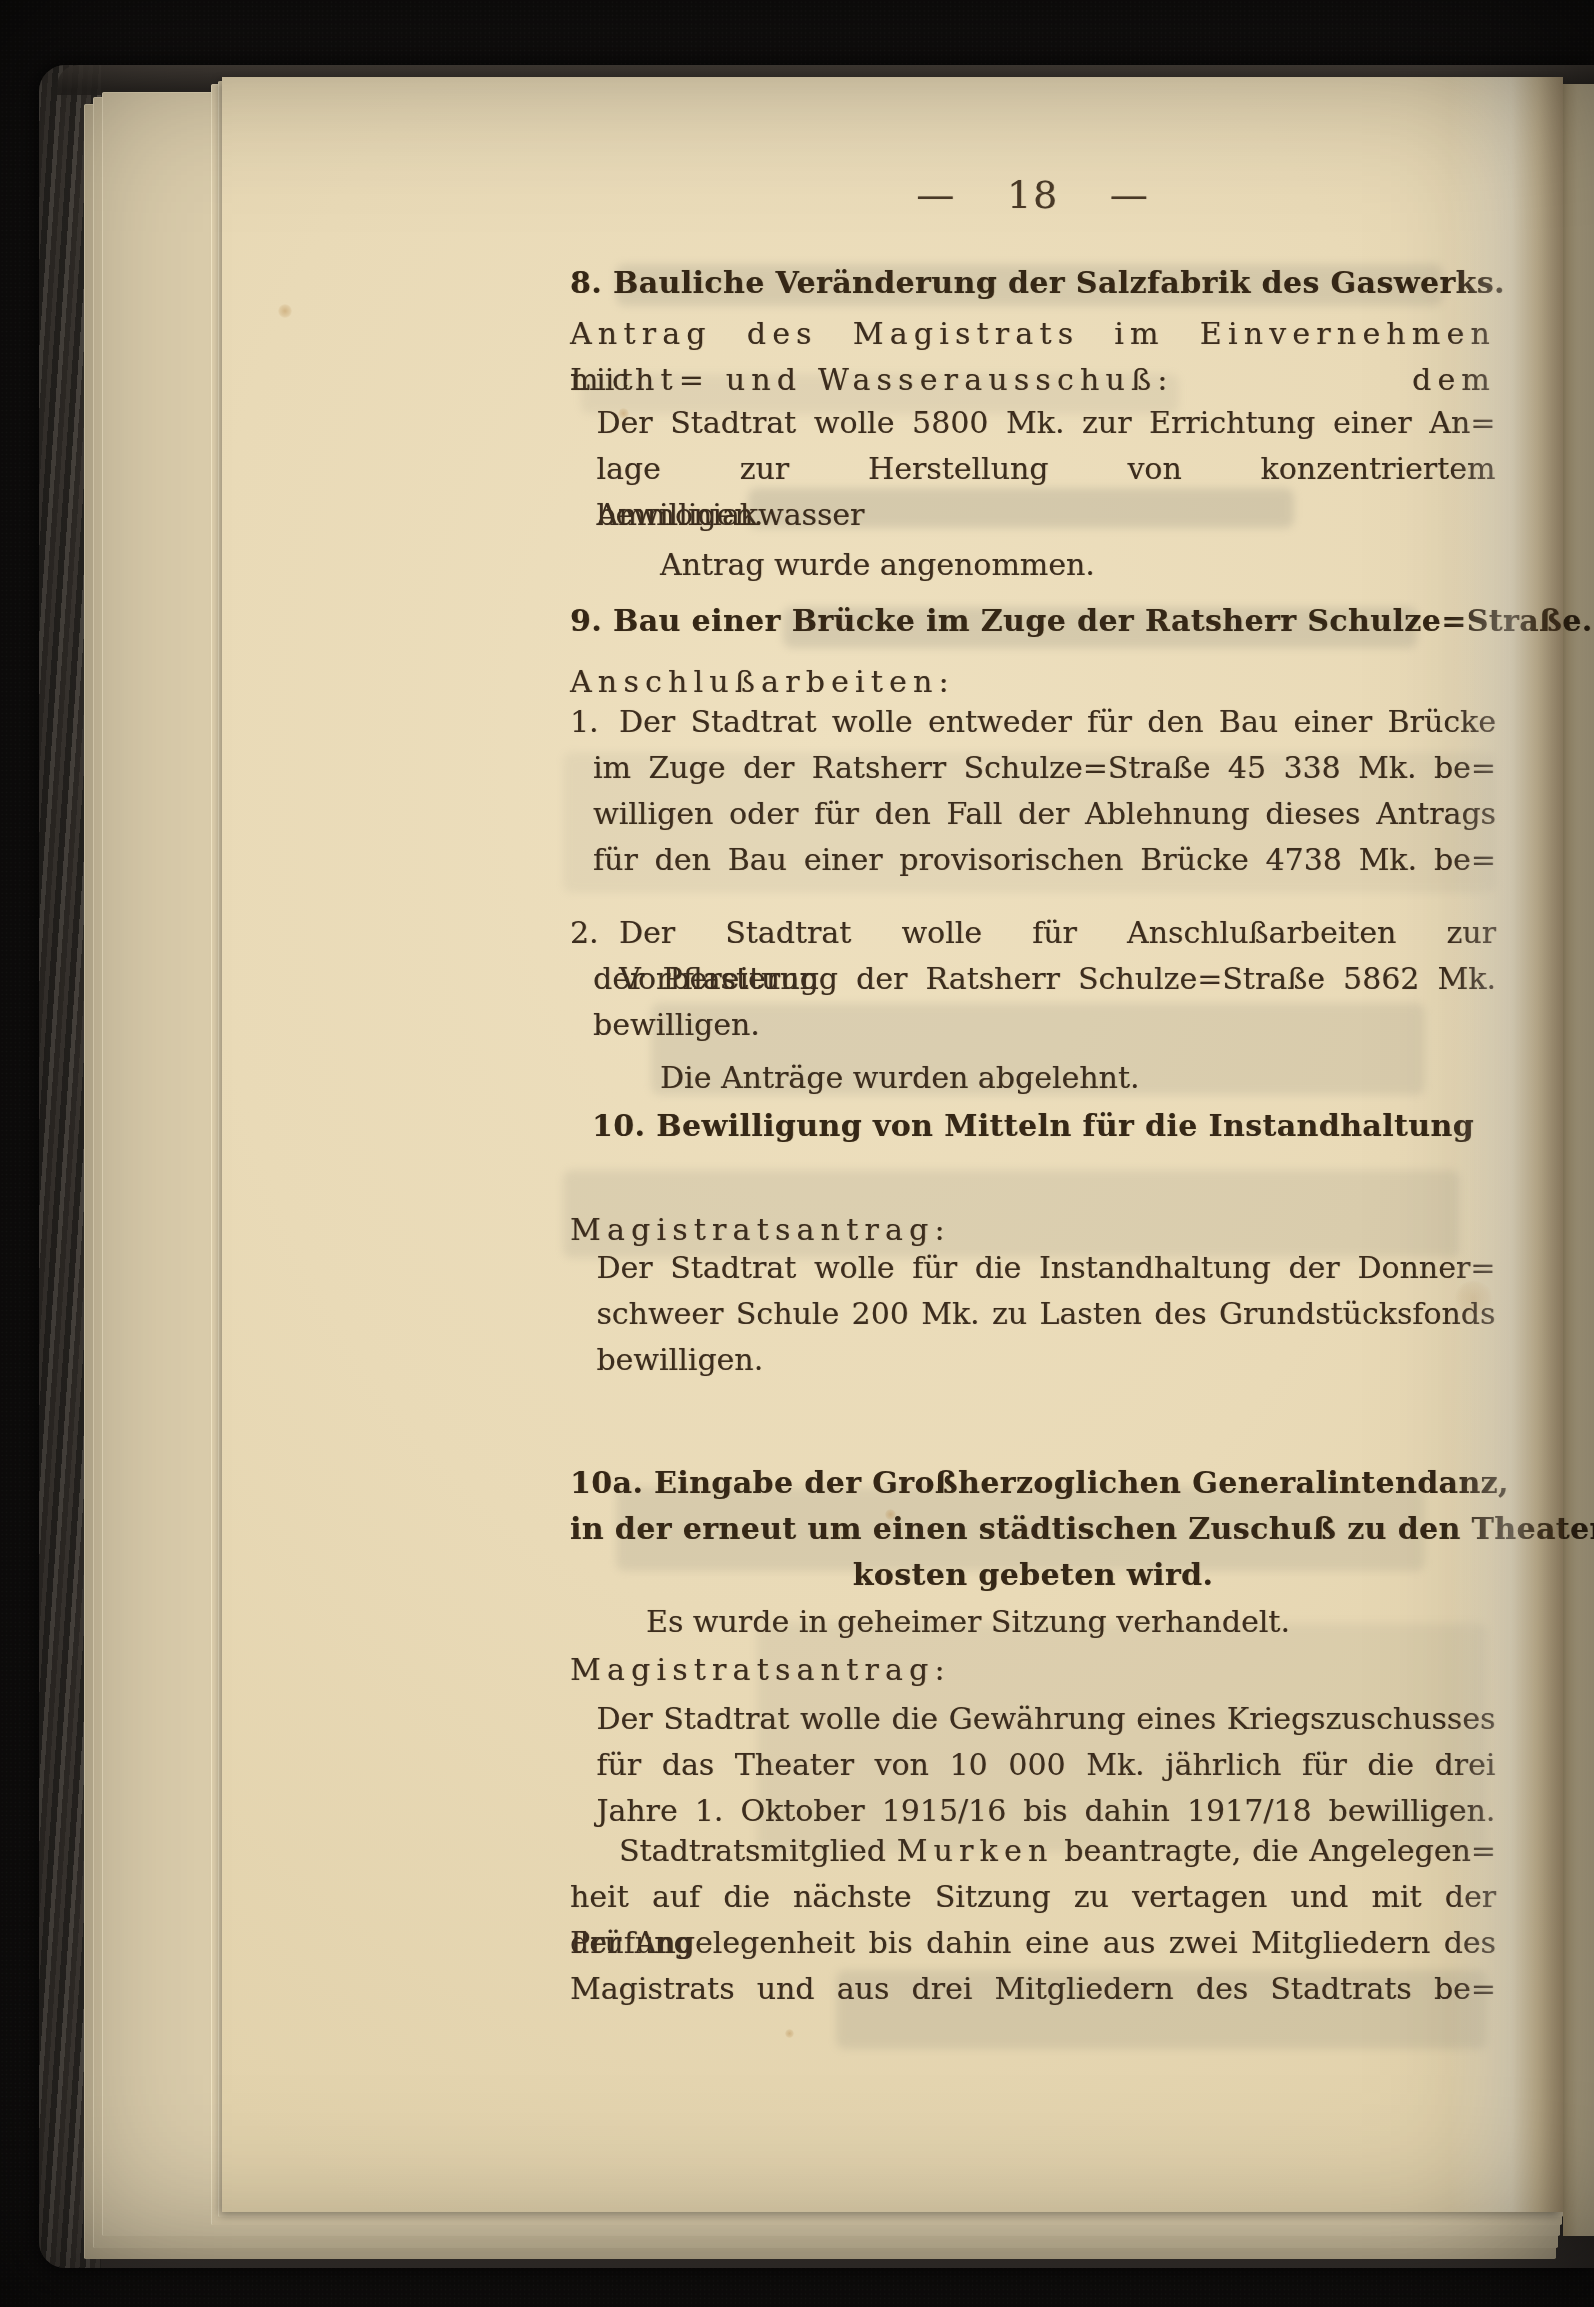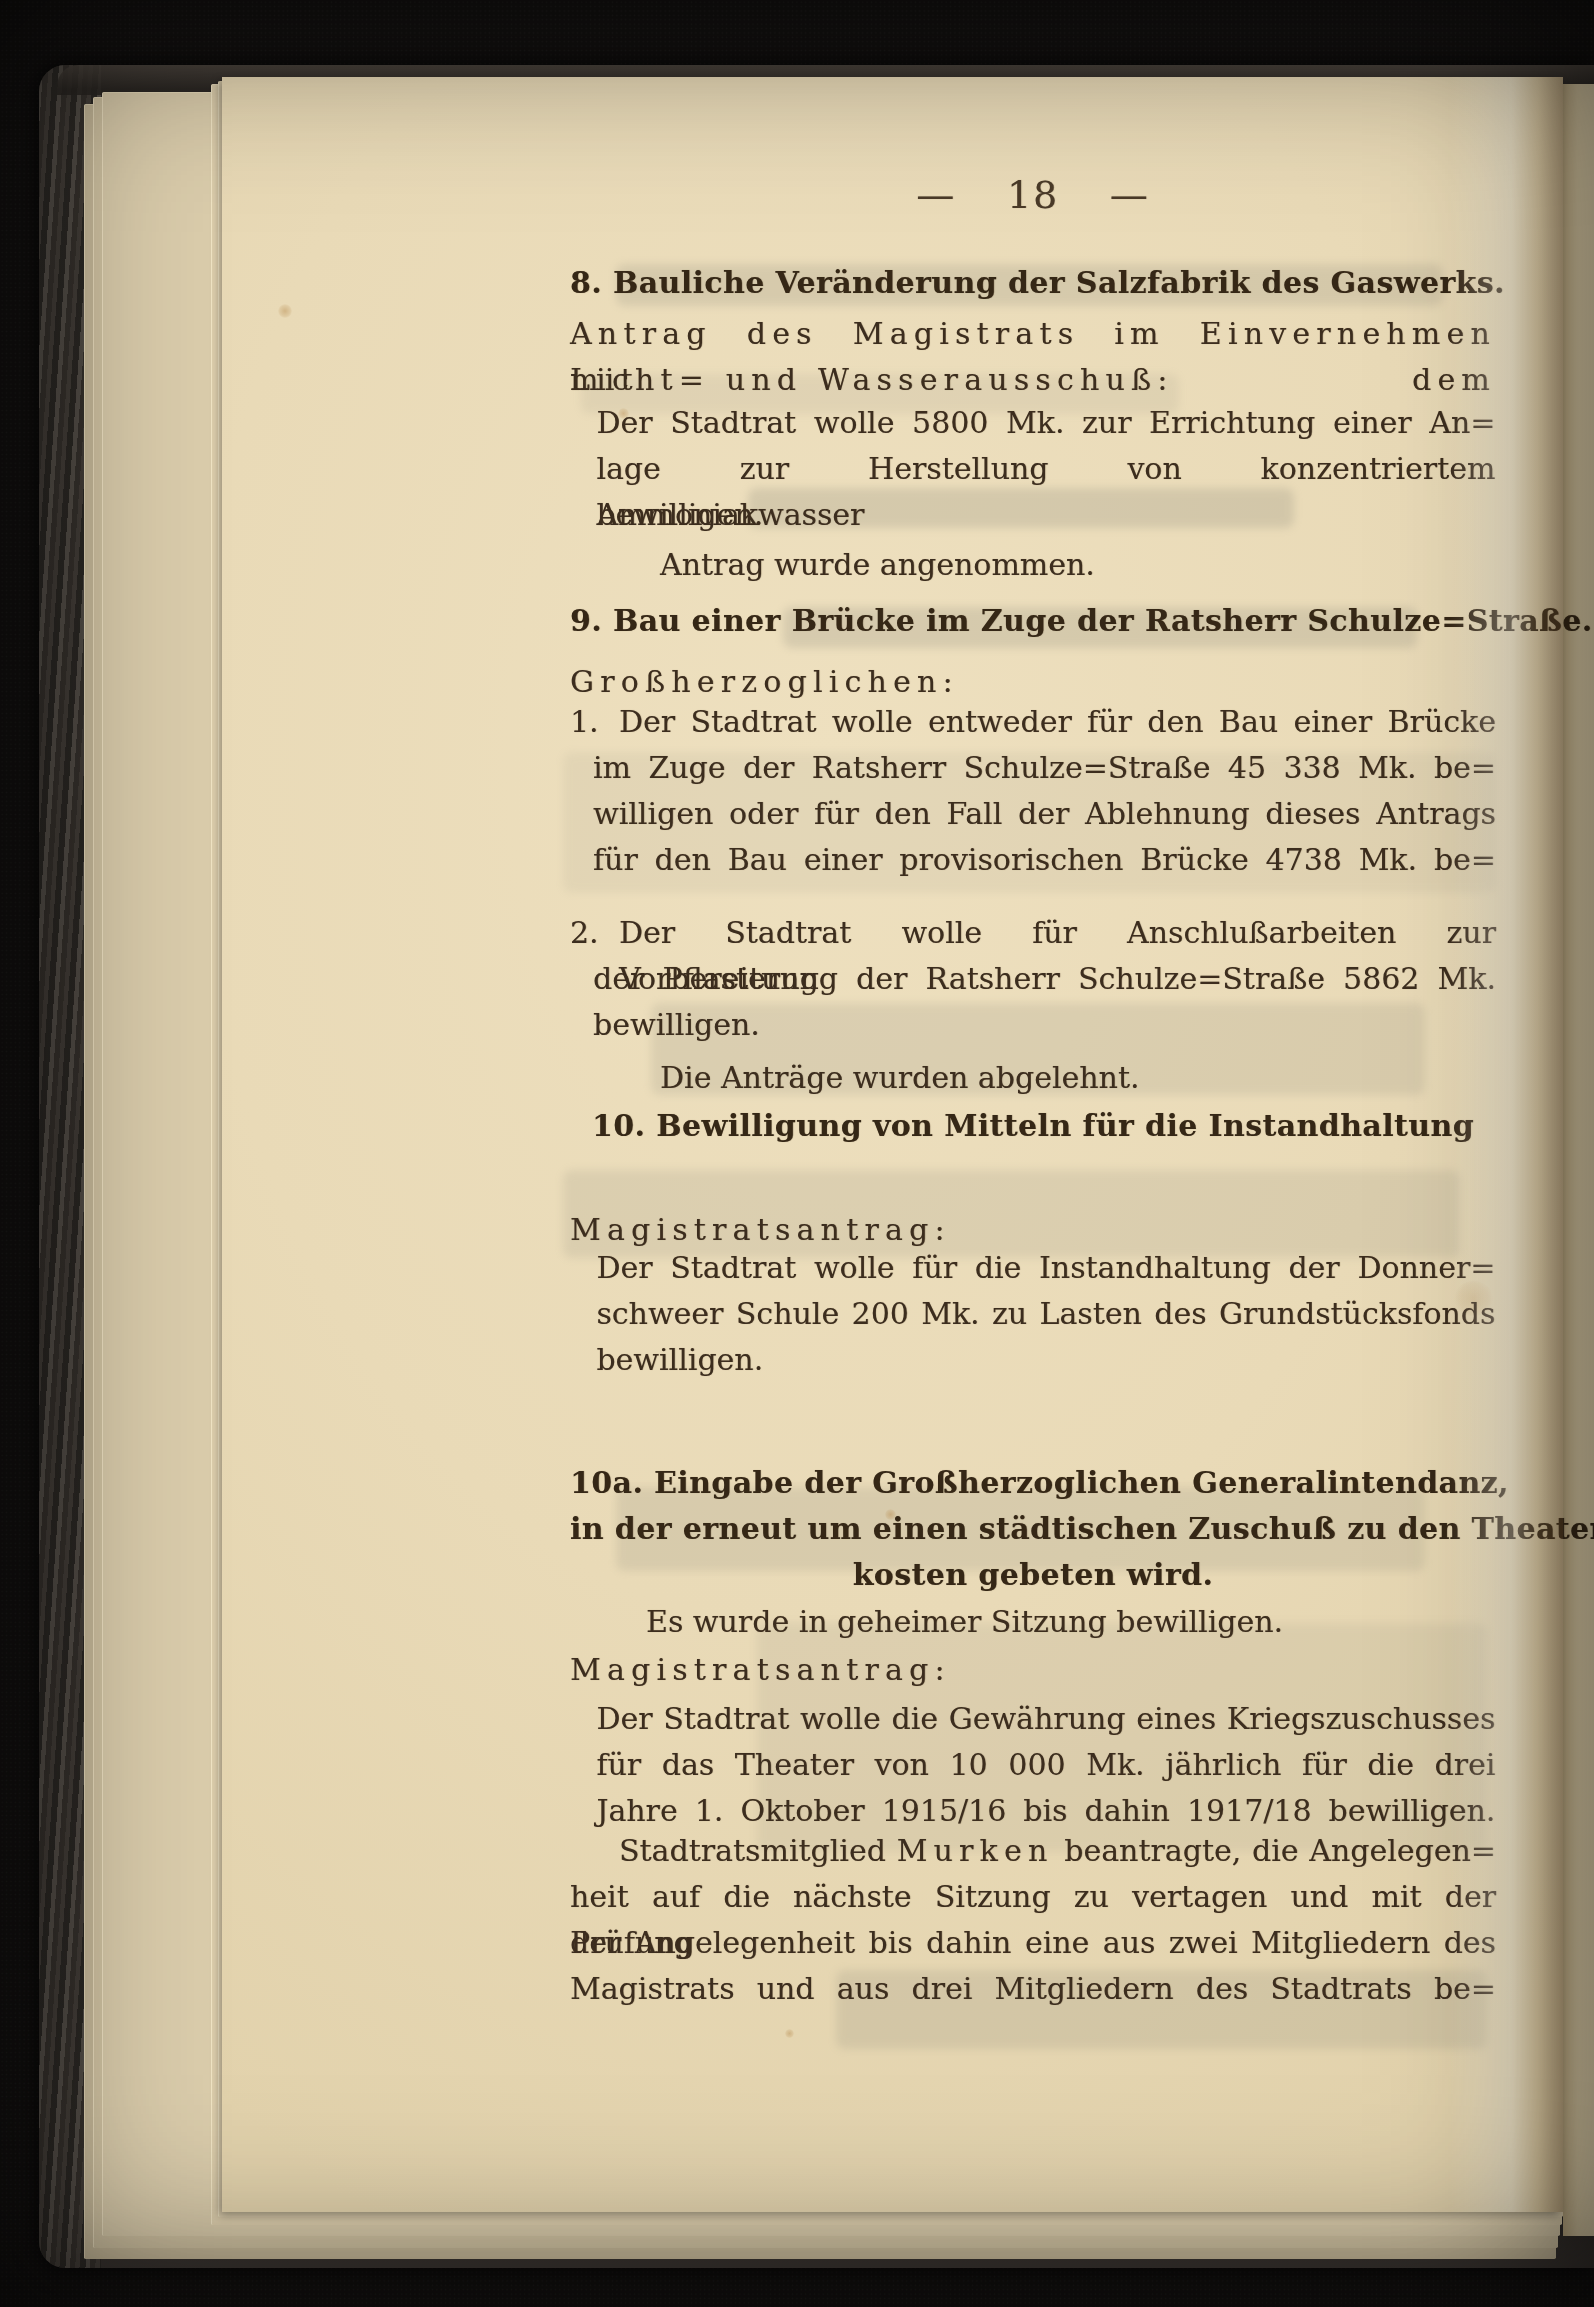--- a/index.html
+++ b/index.html
@@ -139,21 +139,21 @@
       <div class="line">bewilligen.</div>
     </div>
     <div class="blk result" style="top:465px">
       <div class="line">Antrag wurde angenommen.</div>
     </div>
 
     <div class="blk hd" style="top:521px">
       <div class="line">9. Bau einer Brücke im Zuge der Ratsherr Schulze=Straße.</div>
     </div>
     <div class="blk sperr" style="top:582px">
-      <div class="line">Großherzoglichen:</div>
+      <div class="line">Anschlußarbeiten:</div>
     </div>
     <div class="blk item" style="top:622px">
       <div class="line jl l1"><span class="num">1.</span><span>Der Stadtrat wolle entweder für den Bau einer Brücke</span></div>
       <div class="line jl">im Zuge der Ratsherr Schulze=Straße 45 338 Mk. be=</div>
       <div class="line jl">willigen oder für den Fall der Ablehnung dieses Antrags</div>
       <div class="line jl">für den Bau einer provisorischen Brücke 4738 Mk. be=</div>
     </div>
     <div class="blk item" style="top:833px">
       <div class="line jl l1"><span class="num">2.</span><span>Der Stadtrat wolle für Anschlußarbeiten zur Vorbereitung</span></div>
       <div class="line jl">der Pflasterung der Ratsherr Schulze=Straße 5862 Mk.</div>
@@ -174,21 +174,21 @@
       <div class="line jl">schweer Schule 200 Mk. zu Lasten des Grundstücksfonds</div>
       <div class="line">bewilligen.</div>
     </div>
 
     <div class="blk hd" style="top:1383px">
       <div class="line">10a. Eingabe der Großherzoglichen Generalintendanz,</div>
       <div class="line">in der erneut um einen städtischen Zuschuß zu den Theater=</div>
       <div class="line">kosten gebeten wird.</div>
     </div>
     <div class="blk note" style="top:1522px">
-      <div class="line">Es wurde in geheimer Sitzung bewilligen.</div>
+      <div class="line">Es wurde in geheimer Sitzung verhandelt.</div>
     </div>
     <div class="blk sperr" style="top:1570px">
       <div class="line">Magistratsantrag:</div>
     </div>
     <div class="blk motion" style="top:1619px">
       <div class="line jl">Der Stadtrat wolle die Gewährung eines Kriegszuschusses</div>
       <div class="line jl">für das Theater von 10 000 Mk. jährlich für die drei</div>
       <div class="line jl">Jahre 1. Oktober 1915/16 bis dahin 1917/18 bewilligen.</div>
     </div>
     <div class="blk" style="top:1751px">

